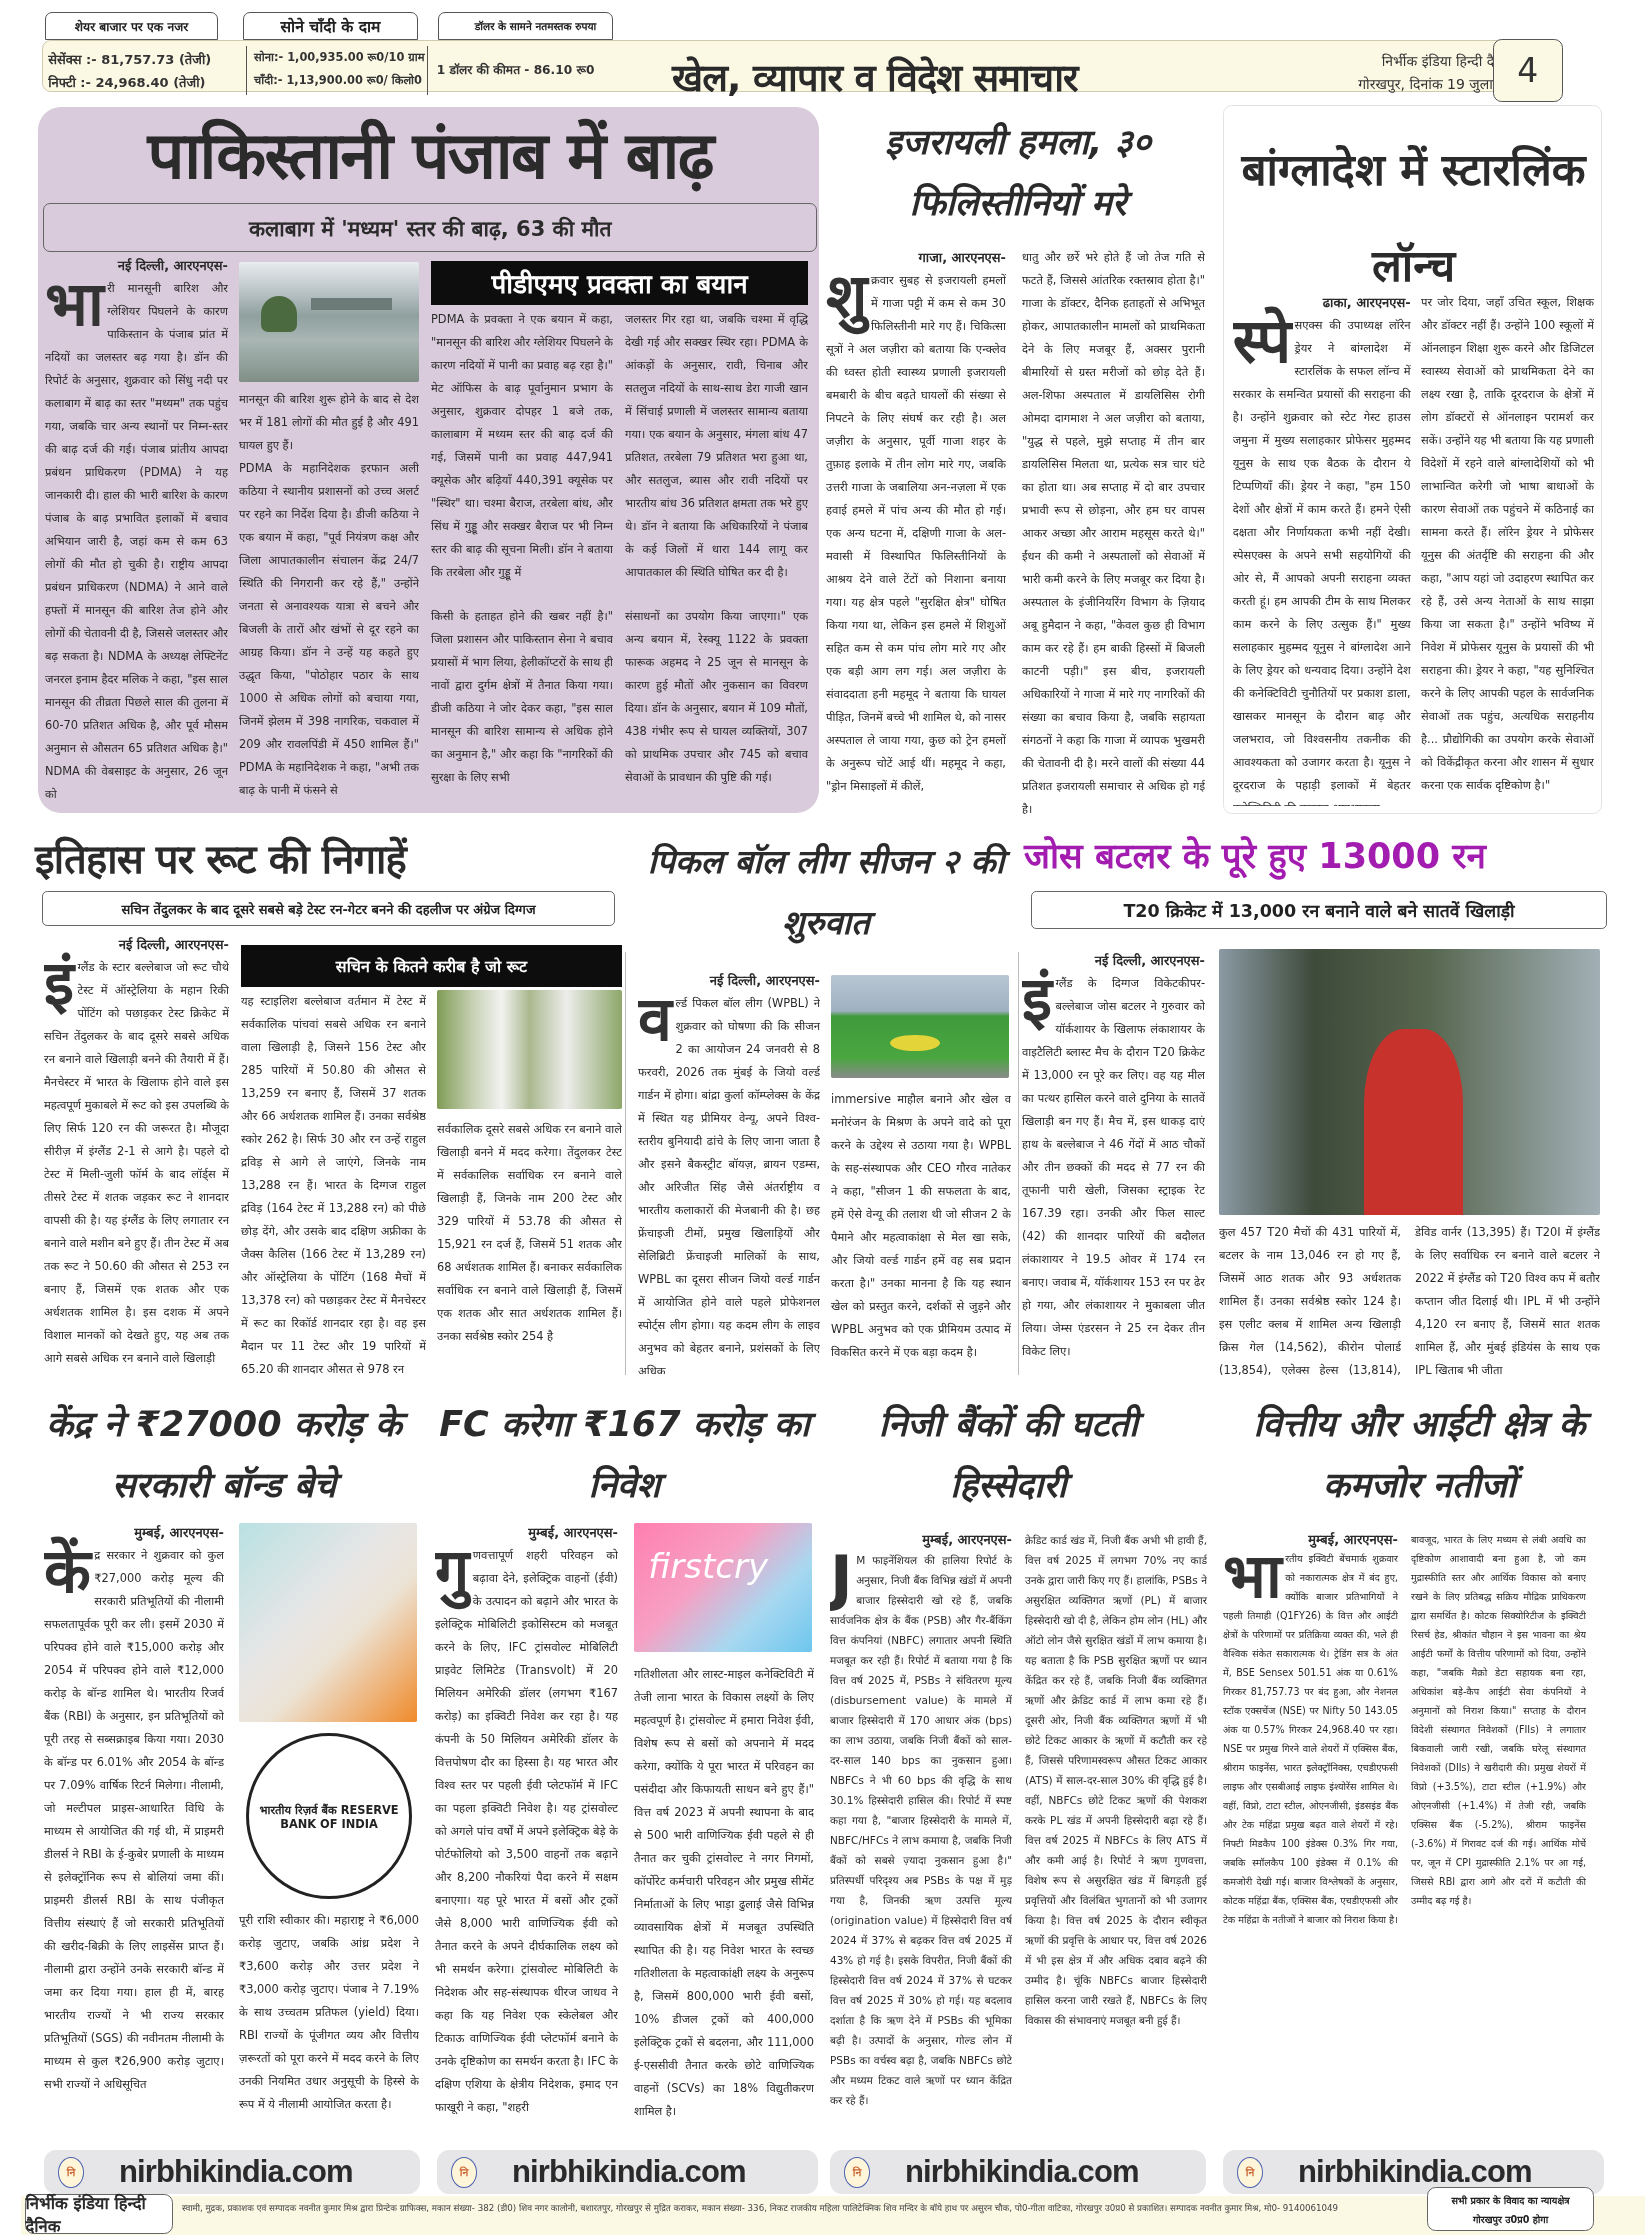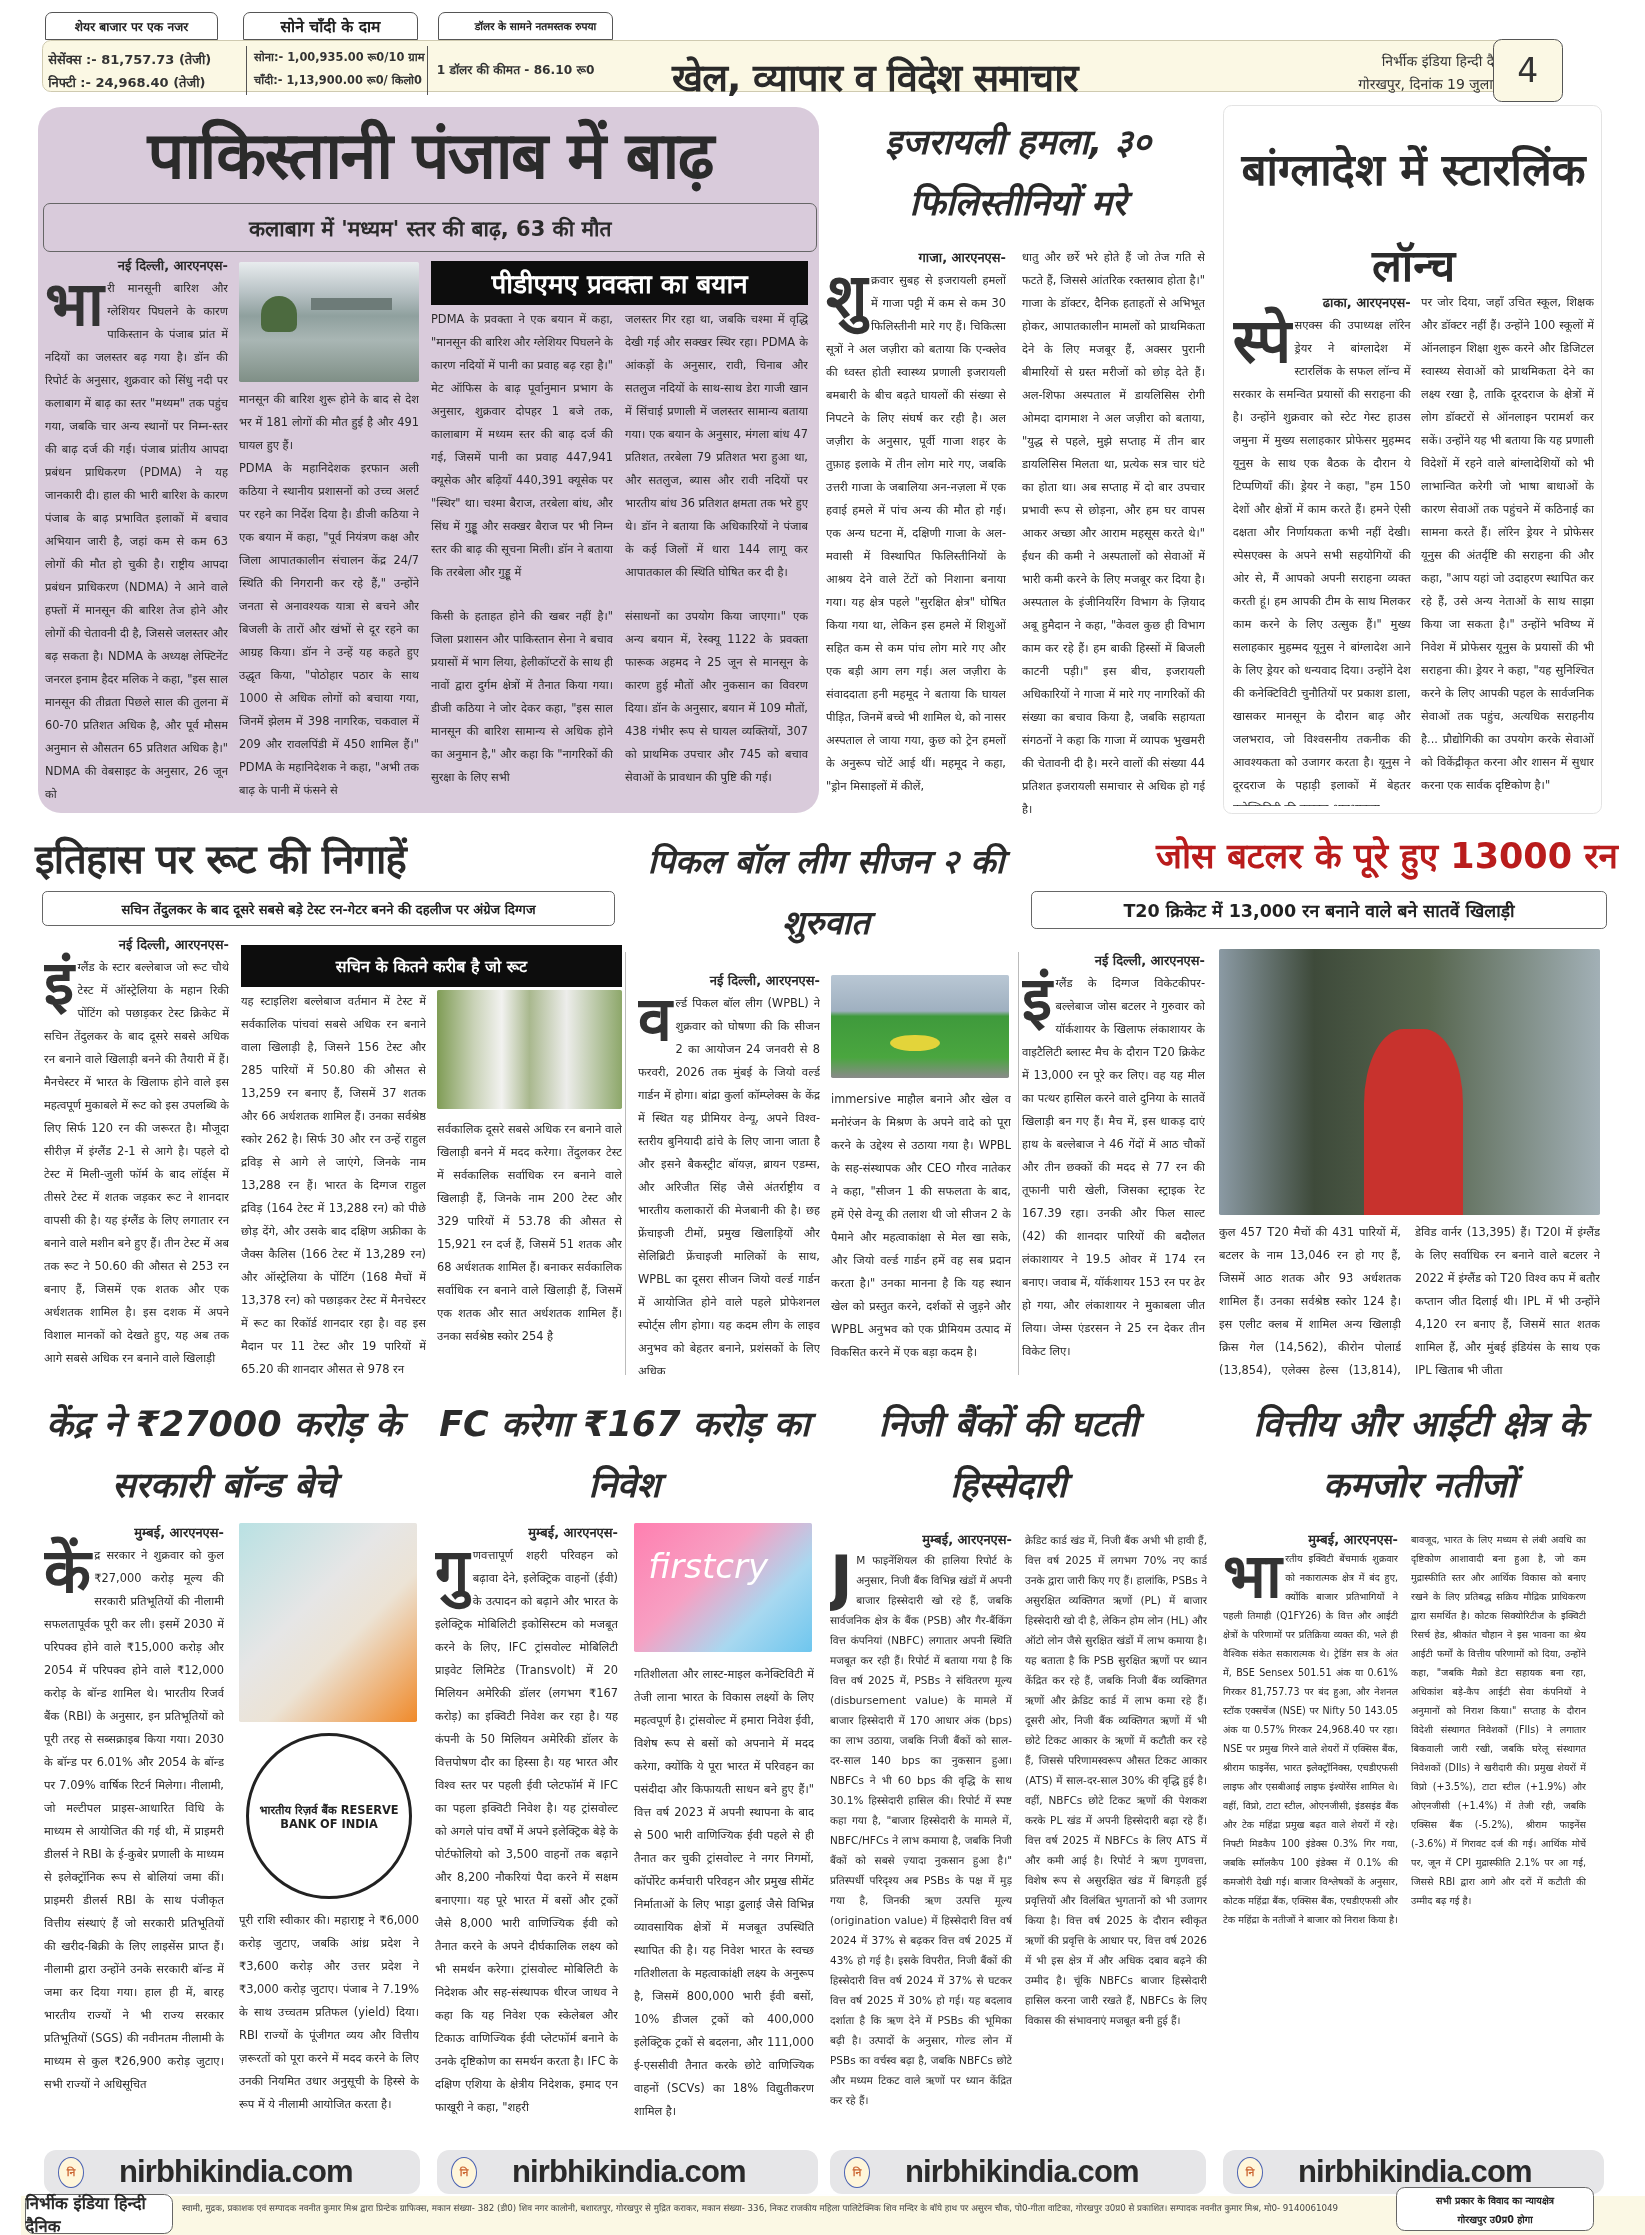--- a/index.html
+++ b/index.html
@@ -41,21 +41,21 @@
   .isr-title { position: absolute; left: 826px; top: 112px; width: 384px; font-size: 35px; line-height: 61px; text-align: center; font-weight: bold; font-style: italic; color: #2b2b2b; }
   .bd-box { position: absolute; left: 1223px; top: 105px; width: 379px; height: 709px; border: 0.9px solid #e3e3e3; border-radius: 8.7px; background: #fff; }
   .bd-title { position: absolute; left: 0; top: 15.7px; width: 379px; font-size: 44px; line-height: 96px; text-align: center; font-weight: bold; color: #2b2b2b; }
 
   .rule-v { position: absolute; width: 0.9px; background: #bbb; }
 
   .root-title { position: absolute; left: 35px; top: 830px; width: 594px; font-size: 40px; font-weight: bold; color: #2b2b2b; letter-spacing: -0.9px; }
   .root-sub { position: absolute; left: 42px; top: 891px; width: 573px; height: 35px; border: 1.3px solid #666; border-radius: 5.2px; font-size: 13px; font-weight: bold; display: flex; align-items: center; justify-content: center; }
 
   .pickle-title { position: absolute; left: 634px; top: 831px; width: 384px; font-size: 33px; line-height: 61px; text-align: center; font-style: italic; font-weight: bold; color: #2b2b2b; }
-  .butler-title { position: absolute; left: 1024px; top: 831px; width: 594px; font-size: 35px; font-weight: bold; color: #b91c1c; text-align: right; }
+  .butler-title { position: absolute; left: 1024px; top: 831px; width: 594px; font-size: 35px; font-weight: bold; color: #a21caf; text-align: left; }
   .butler-sub { position: absolute; left: 1031px; top: 891px; width: 576px; height: 38px; border: 1.3px solid #666; border-radius: 5.2px; font-size: 17.5px; font-weight: bold; display: flex; align-items: center; justify-content: center; }
 
   .photo-root { background: linear-gradient(90deg, #7f9c55 0%, #c9d2b7 20%, #f2f2f0 35%, #a9b88e 50%, #ededeb 70%, #8da76a 100%); }
   .photo-pickle { background: linear-gradient(180deg, #b9c7d4 0%, #9fb0c0 35%, #3f9a3c 40%, #4aa63f 80%, #8a8a8a 100%); }
   .photo-pickle::after { content: ""; position: absolute; left: 33%; top: 58%; width: 28%; height: 16%; background: #e3d43a; border-radius: 50%; }
   .photo-butler { background: linear-gradient(90deg, #8b9aa4 0%, #3e4a3a 25%, #57664f 55%, #a2b0b6 100%); }
   .photo-butler::after { content: ""; position: absolute; left: 38%; top: 30%; width: 26%; height: 70%; background: #c8322d; border-radius: 40% 40% 0 0; }
 
   .fin-title { position: absolute; top: 1394px; font-size: 35px; line-height: 61px; text-align: center; font-weight: bold; font-style: italic; color: #2b2b2b; }
 
@@ -65,21 +65,21 @@
   .firstcry-logo { position: absolute; left: 8%; top: 18%; font-size: 34px; color: #fff; font-style: italic; }
 
   
   .web-banner { position: absolute; top: 2150px; height: 44px; background: #e6e6e8; border-radius: 12.2px; display: flex; align-items: center; }
   .web-logo { width: 26px; height: 31px; margin-left: 14px; border: 1.7px solid #4a62b3; border-radius: 50%; background: #fff6da; display: flex; align-items: center; justify-content: center; font-size: 10.5px; color: #c63; font-weight: bold; }
   .web-text { margin-left: 35px; font-size: 31px; font-weight: bold; color: #2a2a2a; font-family: "Liberation Sans", sans-serif; letter-spacing: -0.9px; }
 
   .imprint { position: absolute; left: 21px; top: 2196px; width: 1625px; height: 40px; background: #fbf8e4; }
   .imprint-name { position: absolute; left: 3.5px; top: -1.7px; width: 148px; height: 40px; border: 1.3px solid #666; border-radius: 8.7px; background: #fff; font-size: 16.6px; font-weight: bold; display: flex; align-items: center; justify-content: center; color: #2b2b2b; }
   .imprint-text { position: absolute; left: 161px; top: 5.2px; width: 1214px; font-size: 8.7px; line-height: 15px; font-weight: normal; color: #444; }
-  .jurisdiction { position: absolute; right: 52px; top: -8.7px; width: 198px; height: 44px; border: 1.3px solid #666; border-radius: 8.7px; background: #fff; font-size: 9.6px; line-height: 19px; text-align: center; font-weight: bold; padding-top: 2.6px; }
+  .jurisdiction { position: absolute; right: 52px; top: -8.7px; width: 167px; height: 44px; border: 1.3px solid #666; border-radius: 8.7px; background: #fff; font-size: 9.6px; line-height: 19px; text-align: center; font-weight: bold; padding-top: 2.6px; }
 </style>
 </head>
 <body>
 
 <div>
   <div class="tab-label t1">शेयर बाजार पर एक नजर</div>
   <div class="tab-label t2">सोने चाँदी के दाम</div>
   <div class="tab-label t3">डॉलर के सामने नतमस्तक रुपया</div>
 
   <div class="ticker-bar">

